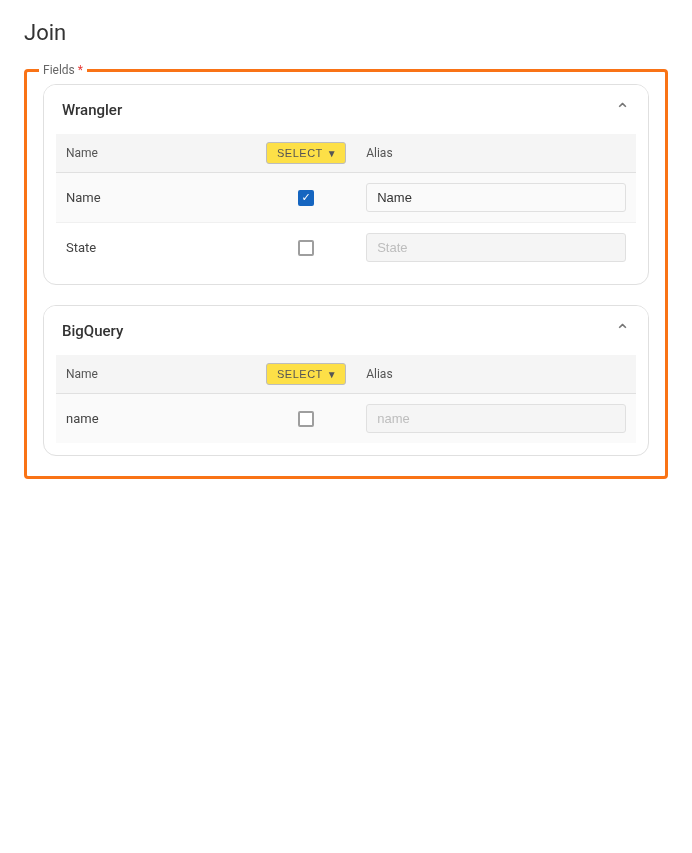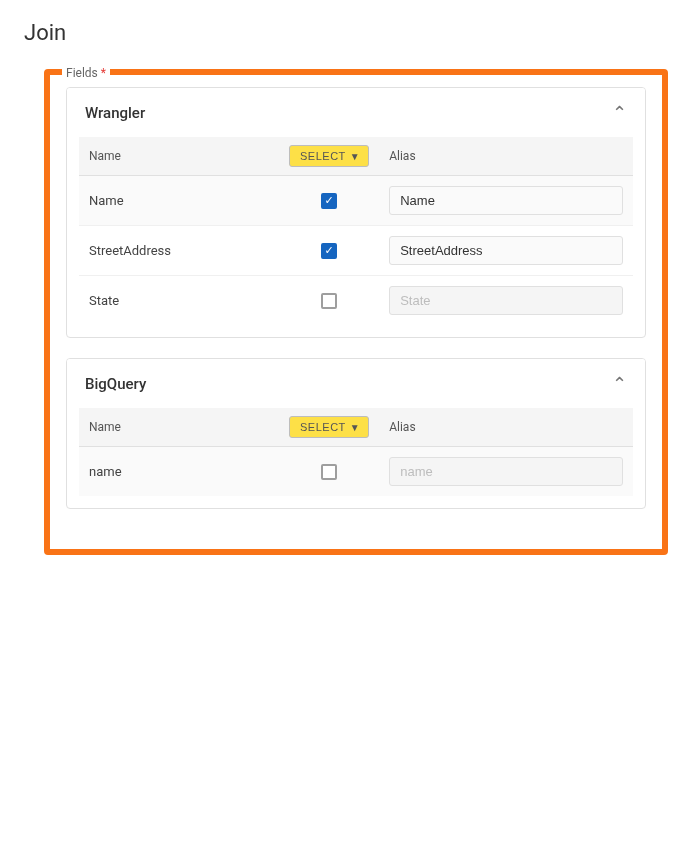--- a/index.html
+++ b/index.html
@@ -12,25 +12,24 @@
       width: 692px;
       min-height: 853px;
     }
     h1.page-title {
       font-size: 22px;
       font-weight: 400;
       color: #333;
       margin-bottom: 24px;
     }
     .fields-section {
-      border: 6px solid #f97316;
+      border: 3px solid #f97316;
       border-radius: 4px;
-      padding: 12px 16px 20px 16px;
+      padding: 12px 16px 0 16px;
       position: relative;
-      margin-left: 20px;
     }
     .fields-label {
       position: absolute;
       top: -9px;
       left: 12px;
       background: #fff;
       padding: 0 4px;
       font-size: 12px;
       color: #666;
     }
@@ -64,21 +63,21 @@
       display: flex;
       align-items: center;
       justify-content: center;
       font-size: 12px;
       color: #757575;
       cursor: pointer;
       user-select: none;
     }
     .source-card {
       border: 1px solid #e0e0e0;
-      border-radius: 4px;
+      border-radius: 13px;
       margin-bottom: 20px;
       overflow: hidden;
     }
     .source-header {
       display: flex;
       align-items: center;
       justify-content: space-between;
       padding: 14px 18px;
       background: #fff;
       cursor: pointer;
@@ -217,31 +216,20 @@
               <tr class="row-bg-light">
                 <td class="col-name">Name</td>
                 <td class="col-select">
                   <div class="checkbox-wrapper">
                     <div class="custom-checkbox">
                       <span class="checkmark">✓</span>
                     </div>
                   </div>
                 </td>
                 <td class="col-alias"><input type="text" class="alias-input" placeholder="Name" value="Name" style=""></td>
-              </tr>
-              <tr>
-                <td class="col-name">StreetAddress</td>
-                <td class="col-select">
-                  <div class="checkbox-wrapper">
-                    <div class="custom-checkbox">
-                      <span class="checkmark">✓</span>
-                    </div>
-                  </div>
-                </td>
-                <td class="col-alias"><input type="text" class="alias-input" placeholder="StreetAddress" value="StreetAddress" style=""></td>
               </tr>
               <tr>
                 <td class="col-name">State</td>
                 <td class="col-select">
                   <div class="checkbox-wrapper">
                     <div class="custom-checkbox unchecked"></div>
                   </div>
                 </td>
                 <td class="col-alias"><input type="text" class="alias-input disabled" placeholder="State" disabled="" style=""></td>
               </tr>

